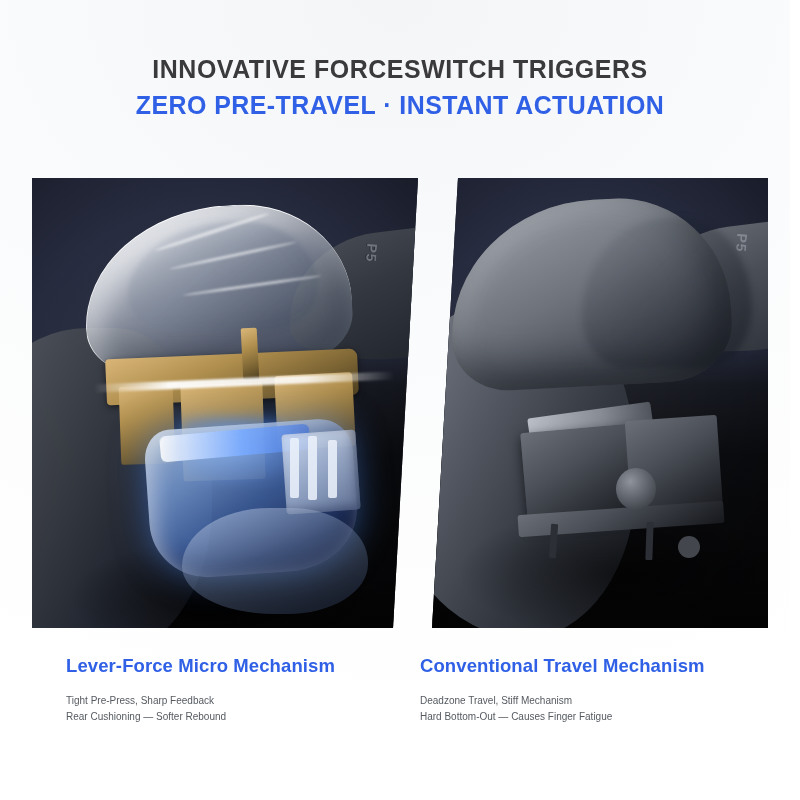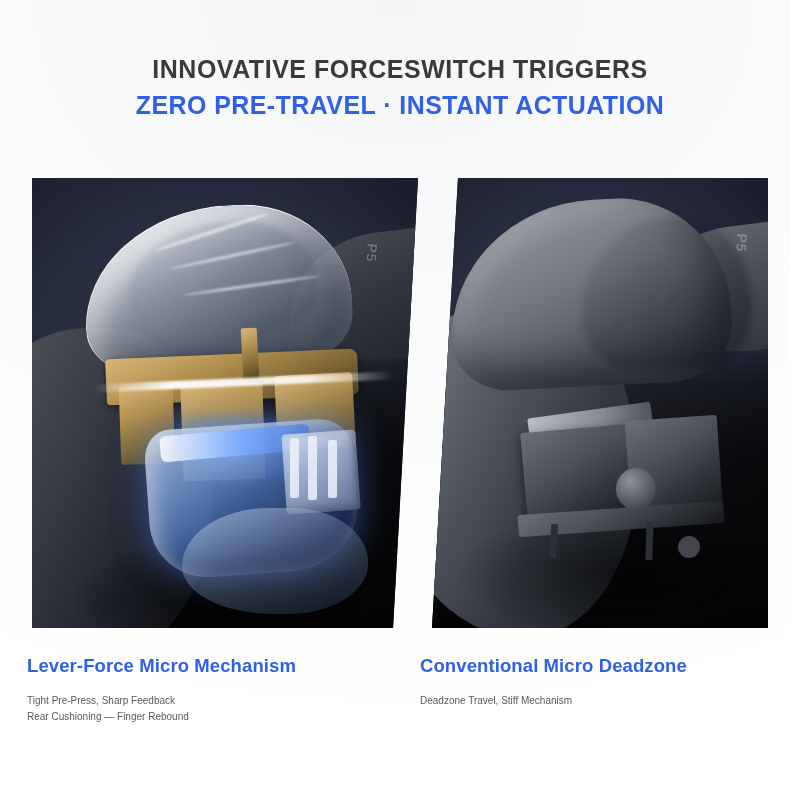--- a/index.html
+++ b/index.html
@@ -360,21 +360,21 @@
   .captions {
     position: absolute;
     top: 655px;
     left: 0;
     width: 800px;
     display: flex;
   }
   .caption-col {
     box-sizing: border-box;
   }
-  .caption-left  { width: 410px; padding-left: 27px; }
+  .caption-left  { width: 410px; padding-left: 66px; }
   .caption-right { width: 390px; padding-left: 10px; }
   .caption-title {
     font-size: 18.5px;
     font-weight: 700;
     color: #2f60e6;
     letter-spacing: 0.1px;
     white-space: nowrap;
     margin-bottom: 16px;
   }
   .caption-line {
@@ -449,22 +449,23 @@
       <div class="r-leg" style="left:214px;top:344px;height:38px;transform:rotate(2deg);"></div>
       <div class="r-dot"></div>
     </div>
   </div>
 
   <div class="captions">
 
     <div class="caption-col caption-left">
       <div class="caption-title">Lever-Force Micro Mechanism</div>
       <div class="caption-line">Tight Pre-Press, Sharp Feedback</div>
-      <div class="caption-line">Rear Cushioning — Finger Rebound</div>
+      <div class="caption-line">Rear Cushioning — Softer Rebound</div>
     </div>
 
     <div class="caption-col caption-right">
-      <div class="caption-title">Conventional Micro Deadzone</div>
+      <div class="caption-title">Conventional Travel Mechanism</div>
       <div class="caption-line">Deadzone Travel, Stiff Mechanism</div>
+      <div class="caption-line">Hard Bottom-Out — Causes Finger Fatigue</div>
     </div>
   </div>
 
 </div>
 
 </body></html>

